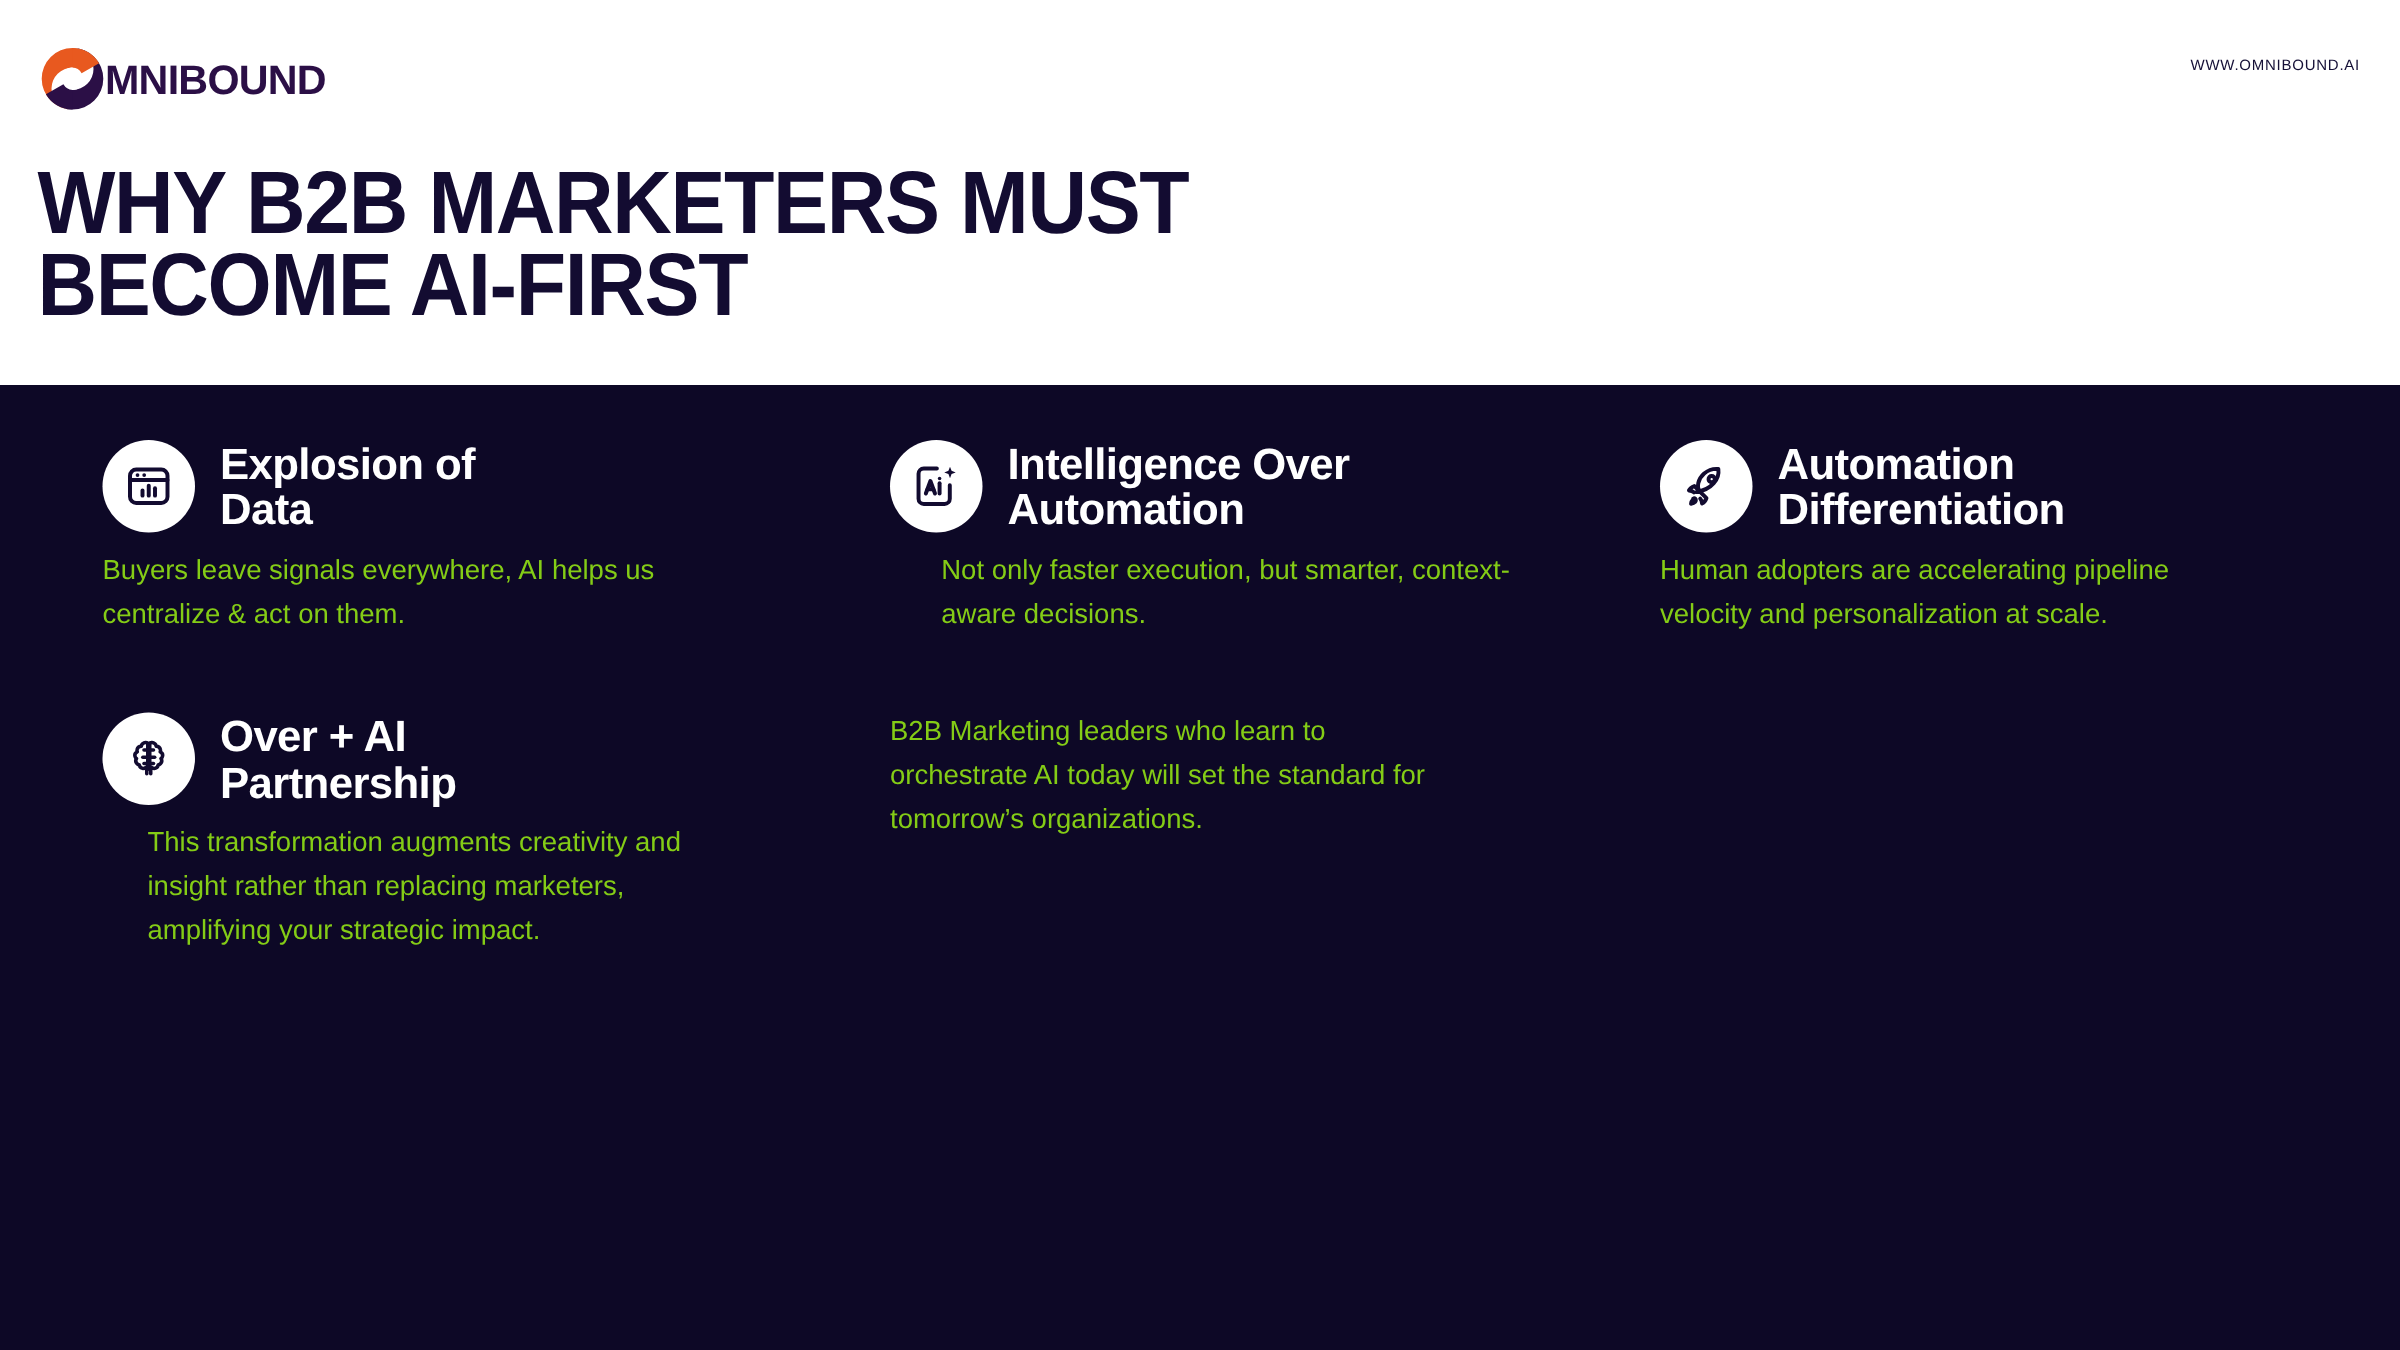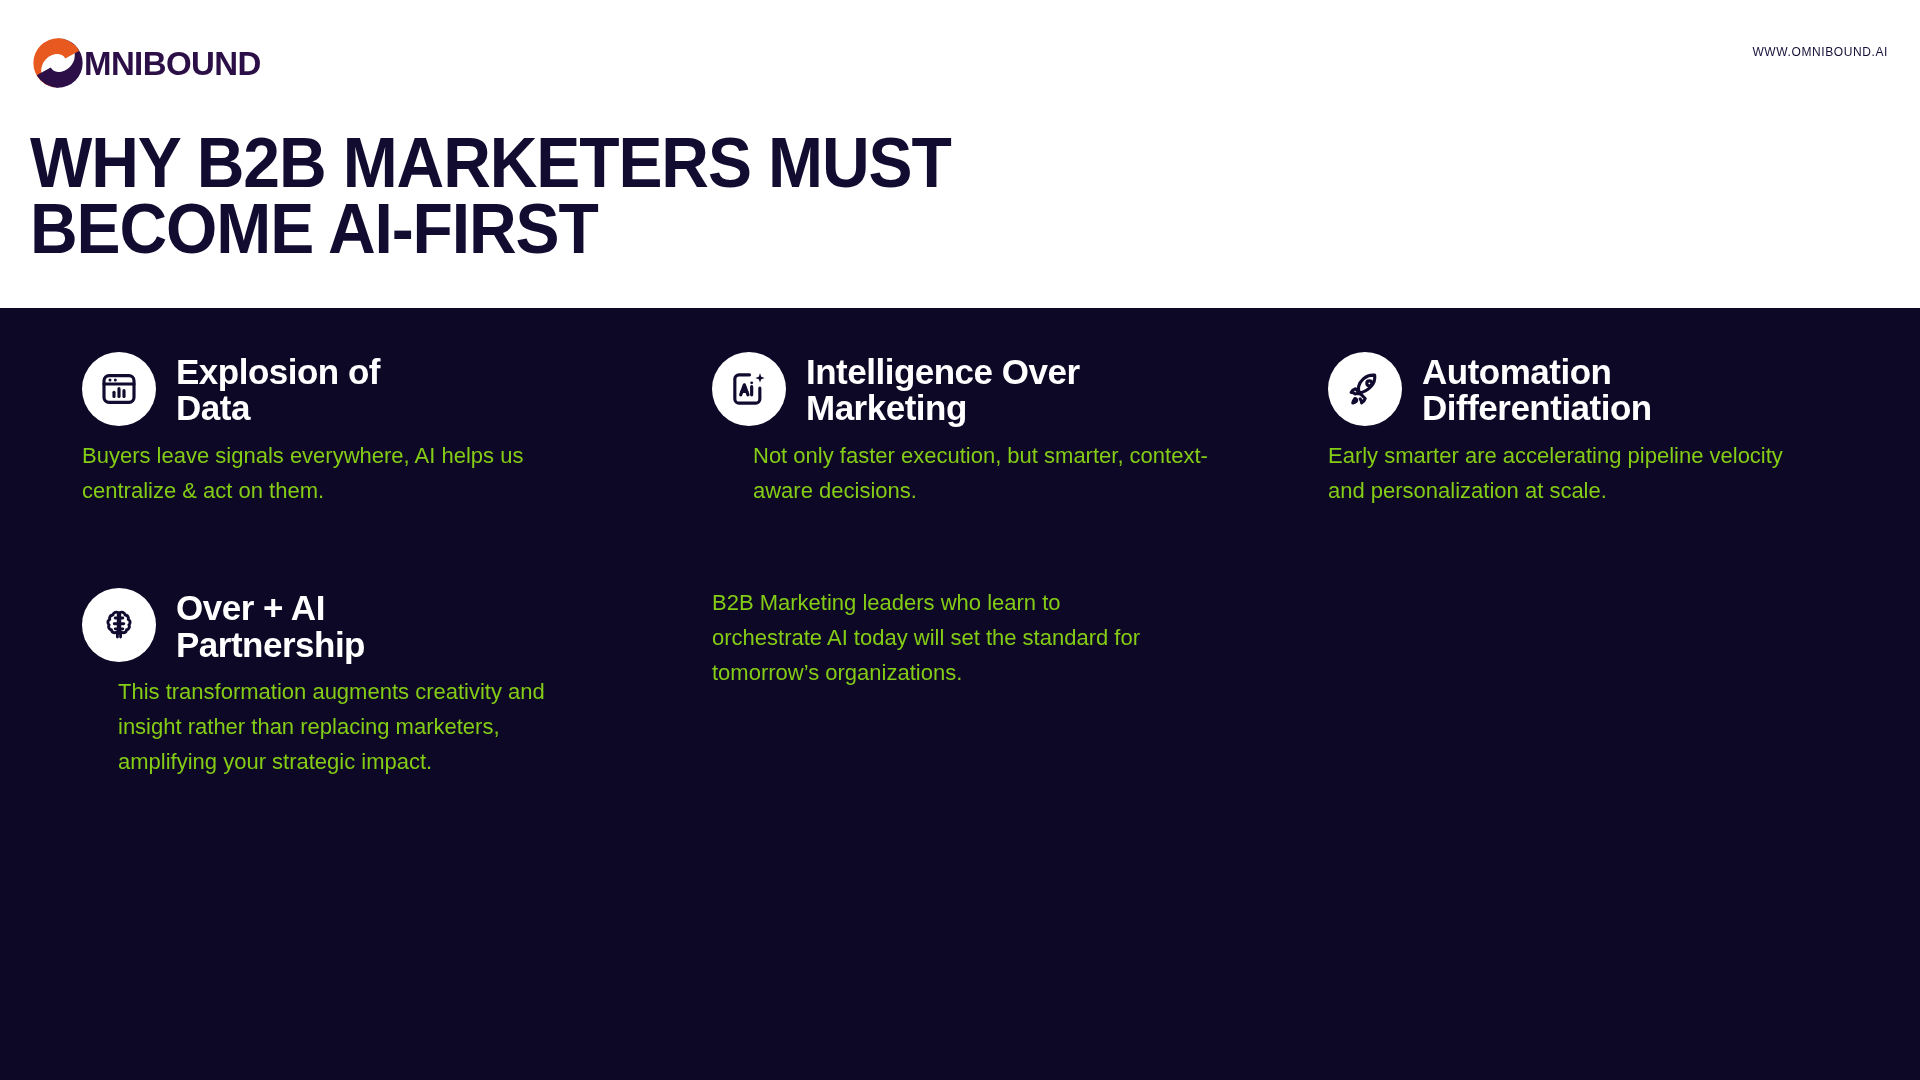--- a/index.html
+++ b/index.html
@@ -97,21 +97,21 @@
 
   .grid {
     position:absolute;
     left:0; top:0;
     width:1920px;
     height:772px;
     padding:42px 60px 0 82px;
     display:grid;
     grid-template-columns:630px 616px 574px;
     grid-template-rows:auto auto;
-    row-gap:76px;
+    row-gap:58px;
     align-content:start;
   }
 
   .card { position:relative; }
 
   .card-head {
     display:flex;
     align-items:flex-start;
     gap:20px;
     margin-bottom:12px;
@@ -209,40 +209,40 @@
             <svg width="40" height="40" viewBox="0 0 24 24" fill="none" stroke="#120b30" stroke-width="1.9" stroke-linecap="round" stroke-linejoin="round">
               <path d="M18.5 11.5V18a2.5 2.5 0 0 1-2.5 2.5H6A2.5 2.5 0 0 1 3.5 18V6A2.5 2.5 0 0 1 6 3.5h6.3"></path>
               <path d="M7 15.5l2.2-6 2.2 6"></path>
               <line x1="7.8" y1="13.4" x2="10.6" y2="13.4"></line>
               <line x1="13.6" y1="10.6" x2="13.6" y2="15.5"></line>
               <circle cx="13.6" cy="8.3" r="0.85" fill="#120b30" stroke="none"></circle>
               <path d="M18.6 2.6l.75 2 2 .75-2 .75-.75 2-.75-2-2-.75 2-.75z" fill="#120b30" stroke="none"></path>
             </svg>
           </div>
           <div class="card-title">Intelligence Over
-Marketing</div>
+Automation</div>
         </div>
         <p class="card-body">Not only faster execution, but smarter, context-aware decisions.</p>
       </div>
 
       <div class="card c3">
         <div class="card-head">
           <div class="icon-circle">
             <svg width="40" height="40" viewBox="0 0 24 24" fill="none" stroke="#120b30" stroke-width="1.9" stroke-linecap="round" stroke-linejoin="round">
               <path d="M9.2 14.8C7 12.6 8.1 8.4 11 5.9c2-1.7 4.7-2.4 6.8-2.2.3 2.1-.4 4.8-2.2 6.8-2.5 2.9-6.7 4-8.4 4.3z"></path>
               <path d="M9.2 14.8l-2.9-2.9c-.6 .2-2 .8-2.6 2.1 1.2 .1 2 .5 2.4 .9"></path>
               <path d="M9.2 14.8l2.9 2.9c-.2 .6-.8 2-2.1 2.6-.1-1.2-.5-2-.9-2.4"></path>
               <circle cx="14.6" cy="8.6" r="1.5"></circle>
               <path d="M5.6 18.4c-.7 .7-.9 2-.9 2s1.3-.2 2-.9c.4-.4 .4-1.1 0-1.5-.4-.4-1.1-.3-1.1 .4z"></path>
             </svg>
           </div>
           <div class="card-title">Automation
 Differentiation</div>
         </div>
-        <p class="card-body">Early smarter are accelerating pipeline velocity and personalization at scale.</p>
+        <p class="card-body">Human adopters are accelerating pipeline velocity and personalization at scale.</p>
       </div>
 
       <div class="card c4">
         <div class="card-head">
           <div class="icon-circle">
             <svg width="38" height="38" viewBox="0 0 24 24" fill="none" stroke="#120b30" stroke-width="1.8" stroke-linecap="round" stroke-linejoin="round">
               <path d="M12 4.6c-.8-.9-2.2-1-3.1-.2-.4.3-.6.8-.7 1.3-1 0-1.9.7-2.1 1.7-.1.4 0 .8.1 1.1-.9.4-1.4 1.4-1.1 2.4.1.4.4.8.7 1-.5.8-.4 1.9.3 2.6.3.3.7.5 1.1.5.1 1 .9 1.8 1.9 1.9.5 0 1-.1 1.4-.5.5.6 1.3.8 2 .6V4.6z"></path>
               <path d="M12 4.6c.8-.9 2.2-1 3.1-.2.4.3.6.8.7 1.3 1 0 1.9.7 2.1 1.7.1.4 0 .8-.1 1.1.9.4 1.4 1.4 1.1 2.4-.1.4-.4.8-.7 1 .5.8.4 1.9-.3 2.6-.3.3-.7.5-1.1.5-.1 1-.9 1.8-1.9 1.9-.5 0-1-.1-1.4-.5-.5.6-1.3.8-2 .6V4.6z"></path>
               <path d="M12 7.6H9.6"></path>
               <path d="M12 11.2H9"></path>

